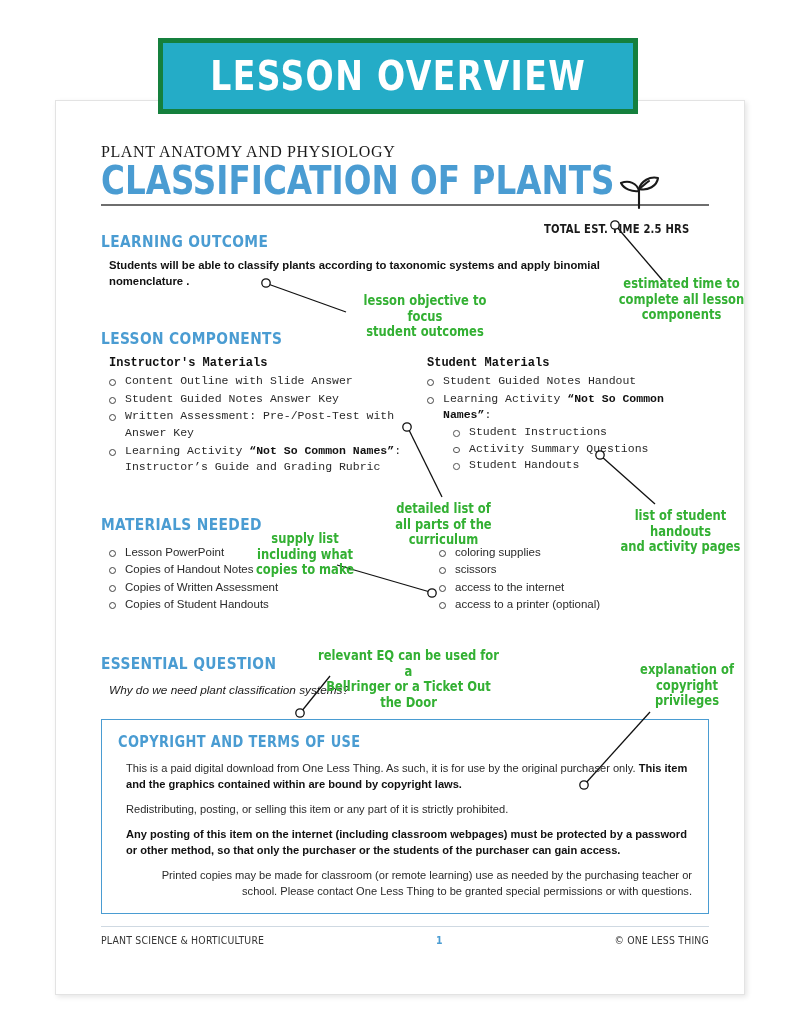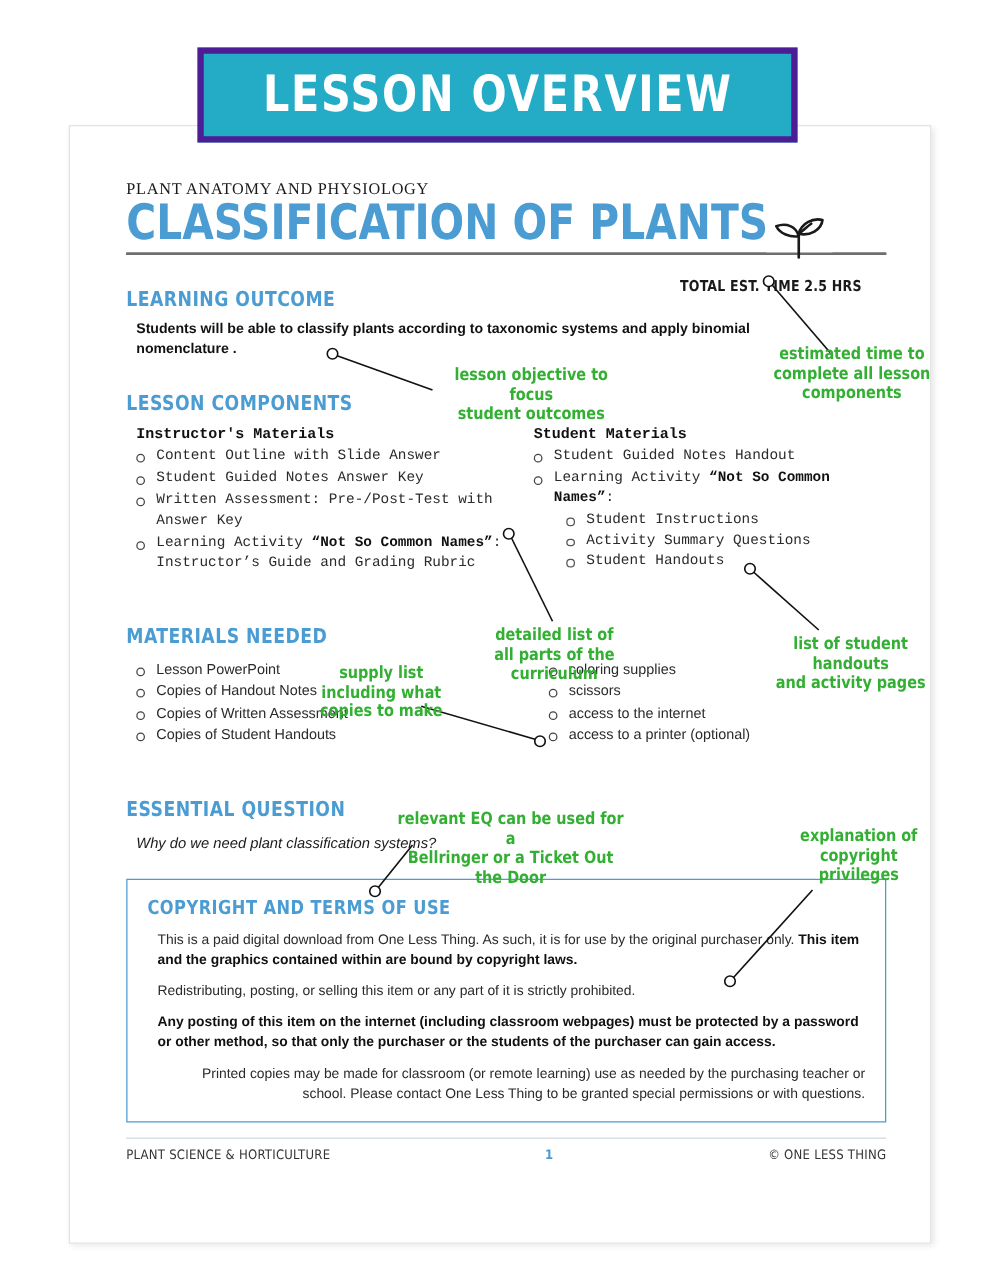--- a/index.html
+++ b/index.html
@@ -25,21 +25,21 @@
     border: 1px solid #e3e3e3;
     box-shadow: 2px 2px 5px rgba(0,0,0,0.10);
   }
 
   
   .banner {
     position: absolute;
     left: 158px; top: 38px;
     width: 480px; height: 76px;
     background: #24ACC7;
-    border: 5px solid #4c1d95;
+    border: 5px solid #15803d;
     display: flex;
     align-items: center;
     justify-content: center;
     z-index: 5;
   }
   .banner-title {
     color: #ffffff;
     font-family: "DejaVu Sans Condensed", "Liberation Sans Narrow", "Liberation Sans", sans-serif;
     font-weight: 700;
     font-size: 40px;
@@ -50,21 +50,21 @@
 
   
   .doc {
     position: absolute;
     left: 45px; top: 42px;
     width: 608px;
   }
 
   .eyebrow {
     font-family: "Liberation Serif", serif;
-    font-size: 13px;
+    font-size: 16px;
     letter-spacing: 0.6px;
     color: #1a1a1a;
     margin: 0 0 1px 0;
   }
   .doc-title {
     font-family: "DejaVu Sans Condensed", "Liberation Sans Narrow", "Liberation Sans", sans-serif;
     font-weight: 700;
     font-size: 39px;
     line-height: 0.98;
     color: #4A9CD2;
@@ -276,21 +276,21 @@
           </span>
         </div>
         <div class="est-time">TOTAL EST. TIME 2.5 HRS</div>
       </div>
 
       <div style="margin-top:26px;">
         <div class="sec-head">LEARNING OUTCOME</div>
         <div class="outcome" style="margin-top:7px; margin-left:8px;">Students will be able to classify plants according to taxonomic systems and apply binomial nomenclature .</div>
       </div>
 
-      <div style="margin-top:26px;">
+      <div style="margin-top:40px;">
         <div class="sec-head">LESSON COMPONENTS</div>
         <div class="two-col" style="margin-top:8px;font-family:Liberation Mono, monospace;">
           <div class="col-a">
             <div class="col-head" style="margin-left:8px;">Instructor's Materials</div>
             <ul class="bul" id="instructor-list">
                 <li>Content Outline with Slide Answer</li>
                 <li>Student Guided Notes Answer Key</li>
                 <li>Written Assessment: Pre-/Post-Test with Answer Key</li>
                 <li>Learning Activity <span class="b">“Not So Common Names”</span>: Instructor’s Guide and Grading Rubric</li>
               </ul>

